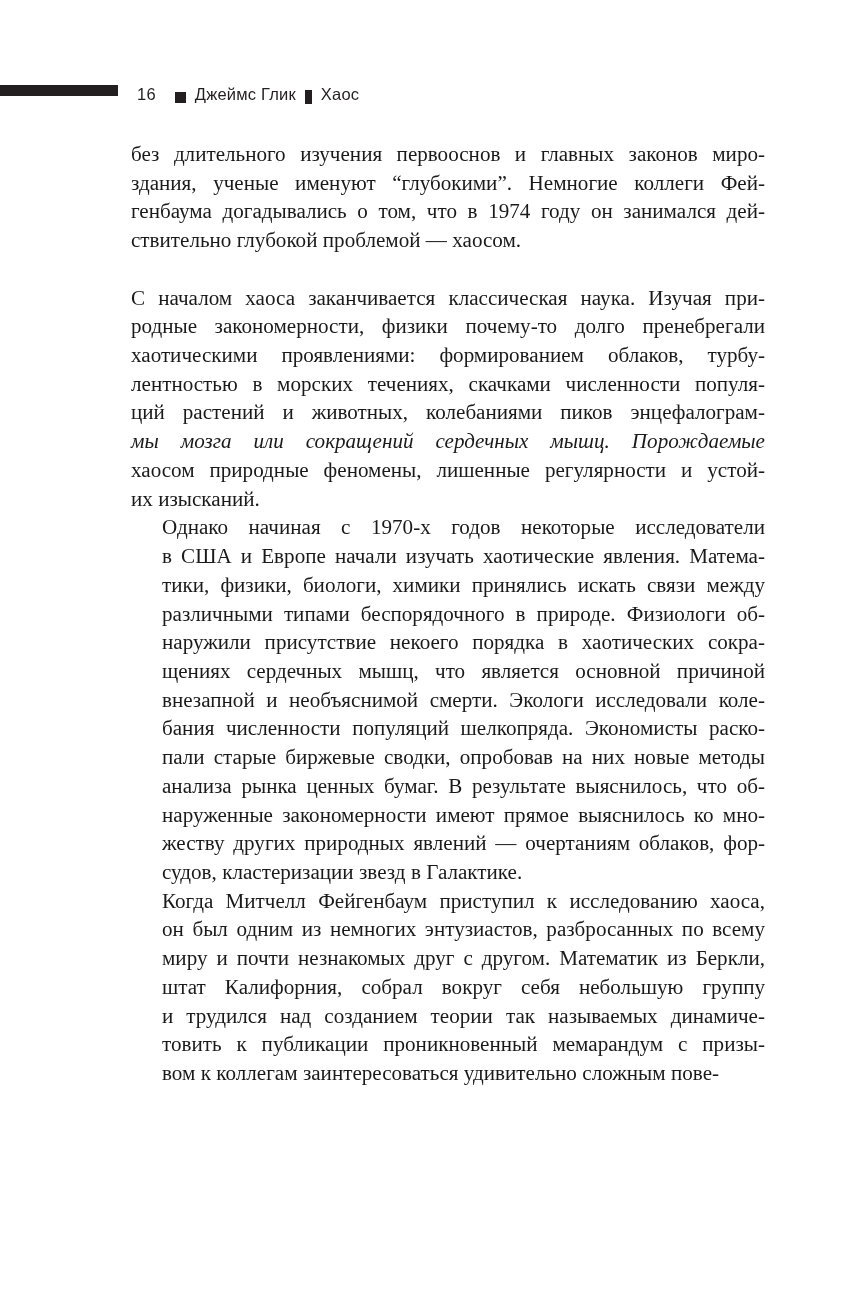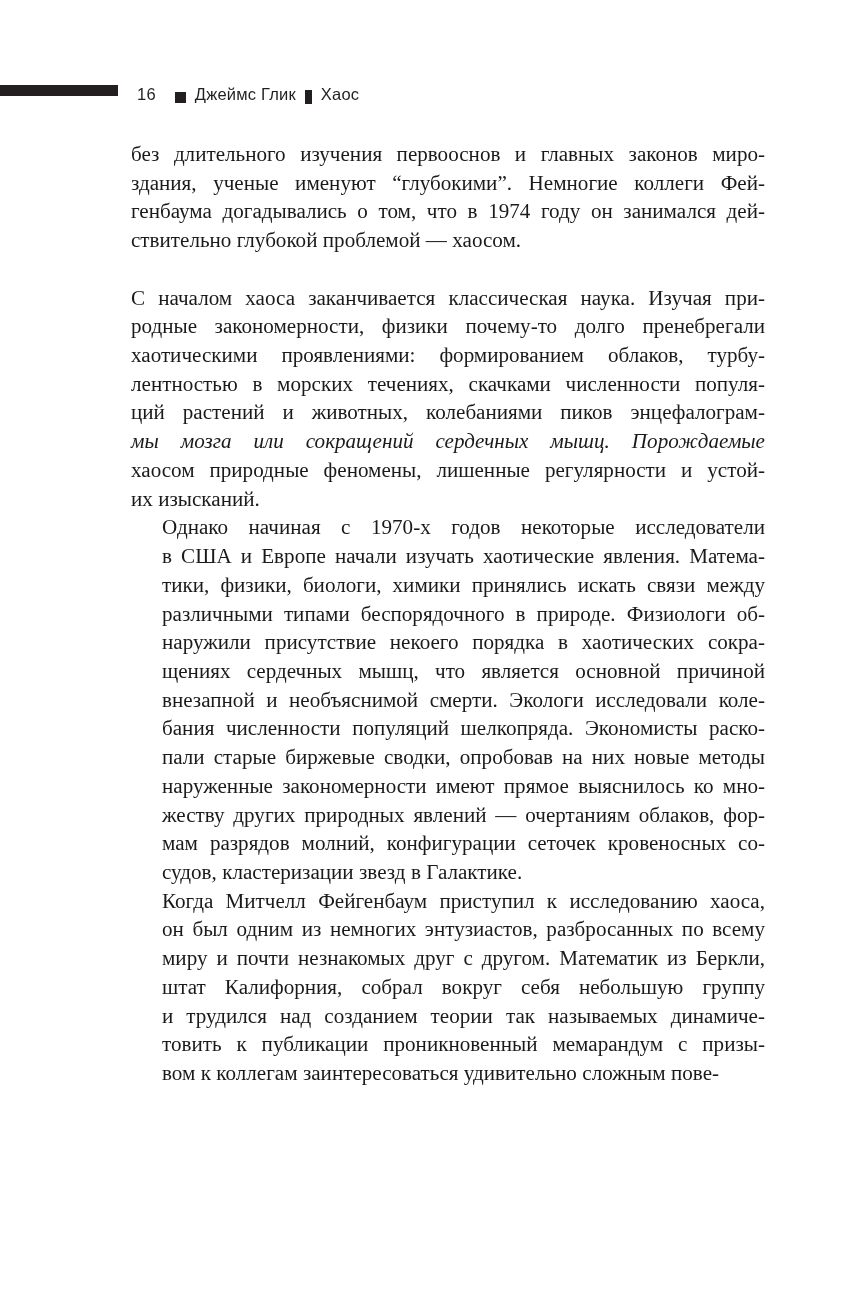--- a/index.html
+++ b/index.html
@@ -125,23 +125,23 @@
     <p class="body-par indent">
       <span class="jline" style="text-indent: 31px; word-spacing: 0px;">Однако начиная с 1970-х годов некоторые исследователи</span>
       <span class="jline" style="word-spacing: 0px;">в США и Европе начали изучать хаотические явления. Матема-</span>
       <span class="jline" style="word-spacing: 0px;">тики, физики, биологи, химики принялись искать связи между</span>
       <span class="jline" style="word-spacing: 0px;">различными типами беспорядочного в природе. Физиологи об-</span>
       <span class="jline" style="word-spacing: 0px;">наружили присутствие некоего порядка в хаотических сокра-</span>
       <span class="jline" style="word-spacing: 0px;">щениях сердечных мышц, что является основной причиной</span>
       <span class="jline" style="word-spacing: 0px;">внезапной и необъяснимой смерти. Экологи исследовали коле-</span>
       <span class="jline" style="word-spacing: 0px;">бания численности популяций шелкопряда. Экономисты раско-</span>
       <span class="jline" style="word-spacing: 0px;">пали старые биржевые сводки, опробовав на них новые методы</span>
+      <span class="jline" style="word-spacing: 0px;">анализа рынка ценных бумаг. В результате выяснилось, что об-</span>
       <span class="jline" style="word-spacing: 0px;">наруженные закономерности имеют прямое выяснилось ко мно-</span>
       <span class="jline" style="word-spacing: 0px;">жеству других природных явлений — очертаниям облаков, фор-</span>
-      <span class="jline" style="word-spacing: 0px;">мам разрядов молний, конфигурации сеточек кровеносных со-</span>
       <span class="jline last">судов, кластеризации звезд в Галактике.</span>
     </p>
     <p class="body-par indent">
       <span class="jline" style="text-indent: 31px; word-spacing: 0px;">Когда Митчелл Фейгенбаум приступил к исследованию хаоса,</span>
       <span class="jline" style="word-spacing: 0px;">он был одним из немногих энтузиастов, разбросанных по всему</span>
       <span class="jline" style="word-spacing: 0px;">миру и почти незнакомых друг с другом. Математик из Беркли,</span>
       <span class="jline" style="word-spacing: 0px;">штат Калифорния, собрал вокруг себя небольшую группу</span>
       <span class="jline" style="word-spacing: 0px;">и трудился над созданием теории так называемых динамиче-</span>
       <span class="jline" style="word-spacing: 0px;">товить к публикации проникновенный мемарандум с призы-</span>
       <span class="jline last">вом к коллегам заинтересоваться удивительно сложным пове-</span>

